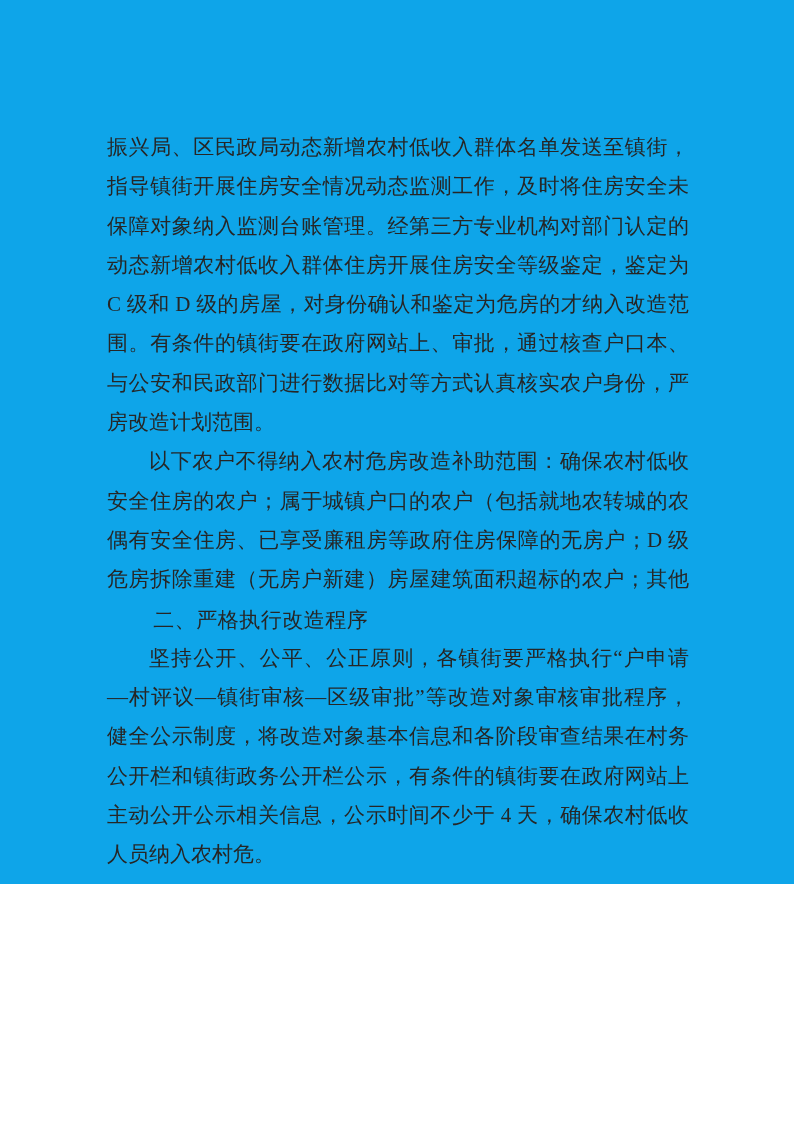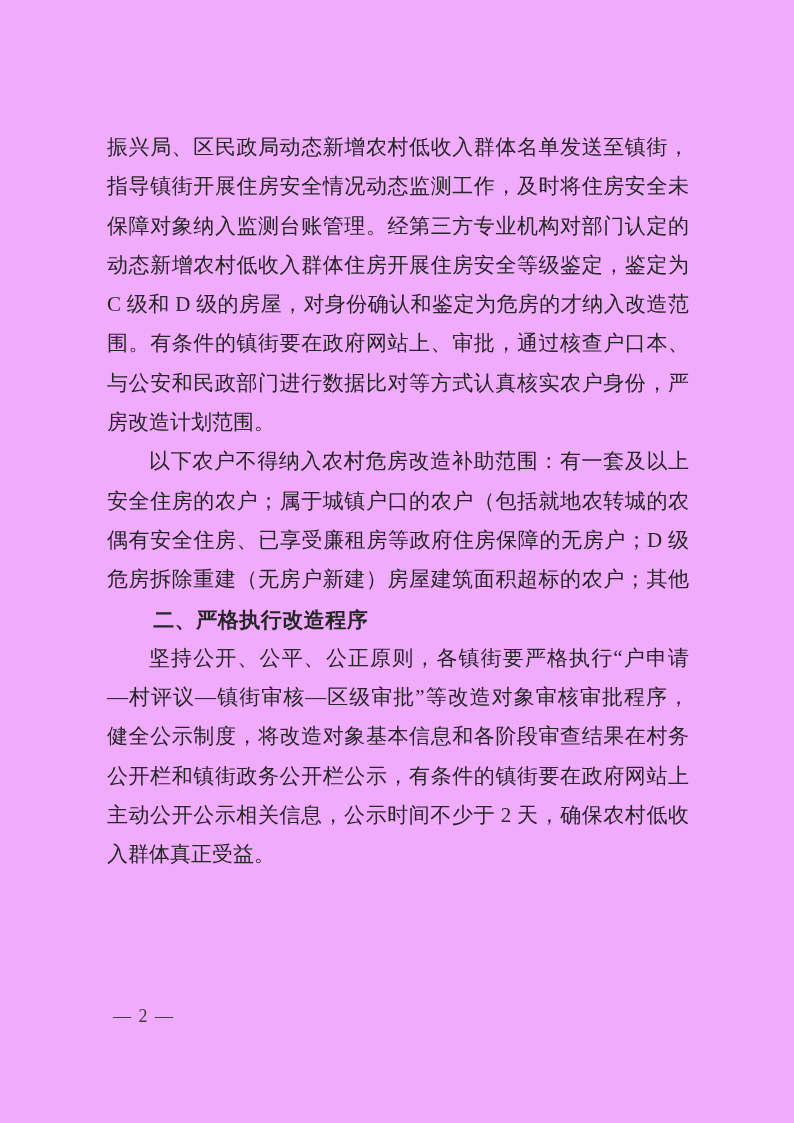--- a/index.html
+++ b/index.html
@@ -8,22 +8,22 @@
   }
   body {
     width: 794px;
     height: 1123px;
     background: #ffffff;
     font-family: "Liberation Serif", "DejaVu Serif", serif;
   }
   .page {
     position: relative;
     width: 794px;
-    height: 1123px;
-    background: #f0abfc;
+    height: 884px;
+    background: #0ea5e9;
     overflow: hidden;
   }
   .textblock {
     position: absolute;
     left: 107px;
     top: 128px;
     width: 582px;
     color: #262626;
     font-size: 21px;
     line-height: 39.3px;
@@ -39,21 +39,21 @@
     text-align: left;
     text-align-last: left;
   }
   
   .line.indent {
     text-indent: 2em;
   }
   
   .heading-line {
     font-family: "Liberation Sans", "DejaVu Sans", sans-serif;
-    font-weight: bold;
+    font-weight: normal;
     font-size: 21px;
     text-indent: 2.2em;
     text-align: right;
     text-align-last: left;
     letter-spacing: 0.5px;
   }
   .footer {
     position: absolute;
     left: 113px;
     top: 1002px;
@@ -70,28 +70,28 @@
 
   <div class="textblock">
     <div class="line">振兴局、区民政局动态新增农村低收入群体名单发送至镇街，</div>
     <div class="line">指导镇街开展住房安全情况动态监测工作，及时将住房安全未</div>
     <div class="line">保障对象纳入监测台账管理。经第三方专业机构对部门认定的</div>
     <div class="line">动态新增农村低收入群体住房开展住房安全等级鉴定，鉴定为</div>
     <div class="line">C 级和 D 级的房屋，对身份确认和鉴定为危房的才纳入改造范</div>
     <div class="line">围。有条件的镇街要在政府网站上、审批，通过核查户口本、</div>
     <div class="line">与公安和民政部门进行数据比对等方式认真核实农户身份，严</div>
     <div class="line para-end">房改造计划范围。</div>
-    <div class="line indent">以下农户不得纳入农村危房改造补助范围：有一套及以上</div>
+    <div class="line indent">以下农户不得纳入农村危房改造补助范围：确保农村低收</div>
     <div class="line">安全住房的农户；属于城镇户口的农户（包括就地农转城的农</div>
     <div class="line">偶有安全住房、已享受廉租房等政府住房保障的无房户；D 级</div>
     <div class="line">危房拆除重建（无房户新建）房屋建筑面积超标的农户；其他</div>
     <div class="heading-line">二、严格执行改造程序</div>
     <div class="line indent">坚持公开、公平、公正原则，各镇街要严格执行“户申请</div>
     <div class="line">—村评议—镇街审核—区级审批”等改造对象审核审批程序，</div>
     <div class="line">健全公示制度，将改造对象基本信息和各阶段审查结果在村务</div>
     <div class="line">公开栏和镇街政务公开栏公示，有条件的镇街要在政府网站上</div>
-    <div class="line">主动公开公示相关信息，公示时间不少于 2 天，确保农村低收</div>
-    <div class="line para-end">入群体真正受益。</div>
+    <div class="line">主动公开公示相关信息，公示时间不少于 4 天，确保农村低收</div>
+    <div class="line para-end">人员纳入农村危。</div>
   </div>
 
   <div class="footer">— 2 —</div>
 
 </div>
 
 </body></html>

